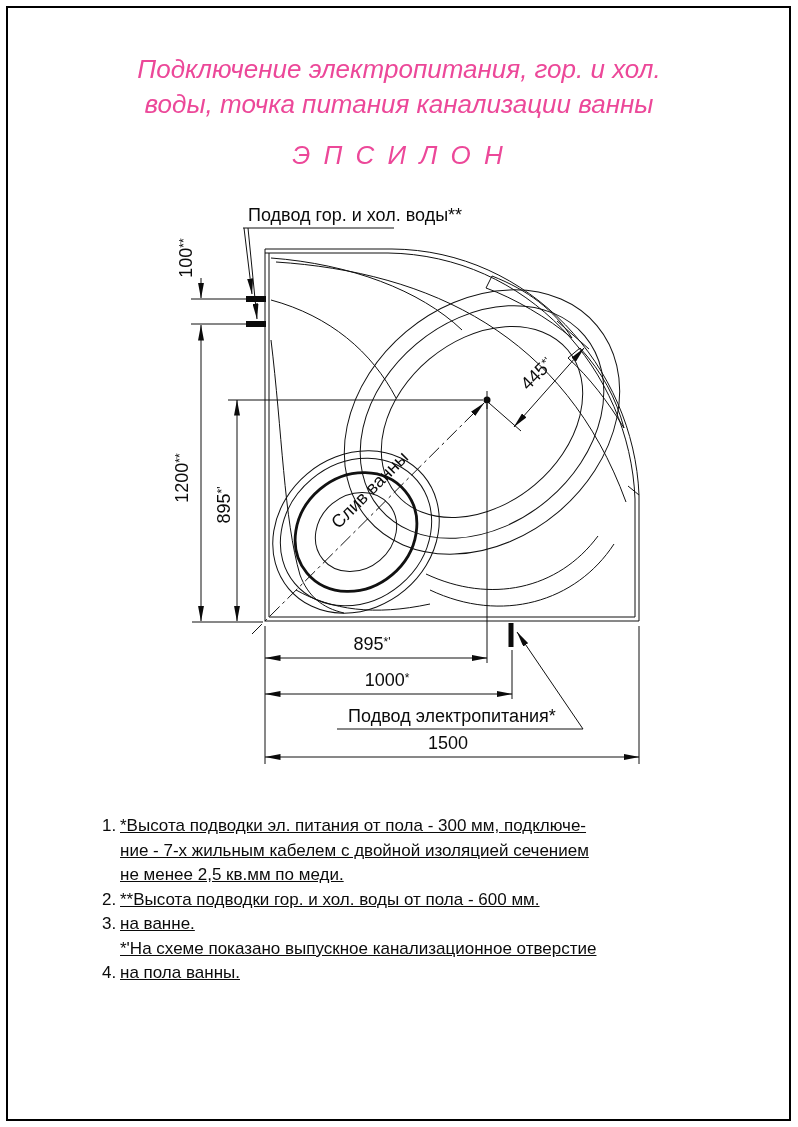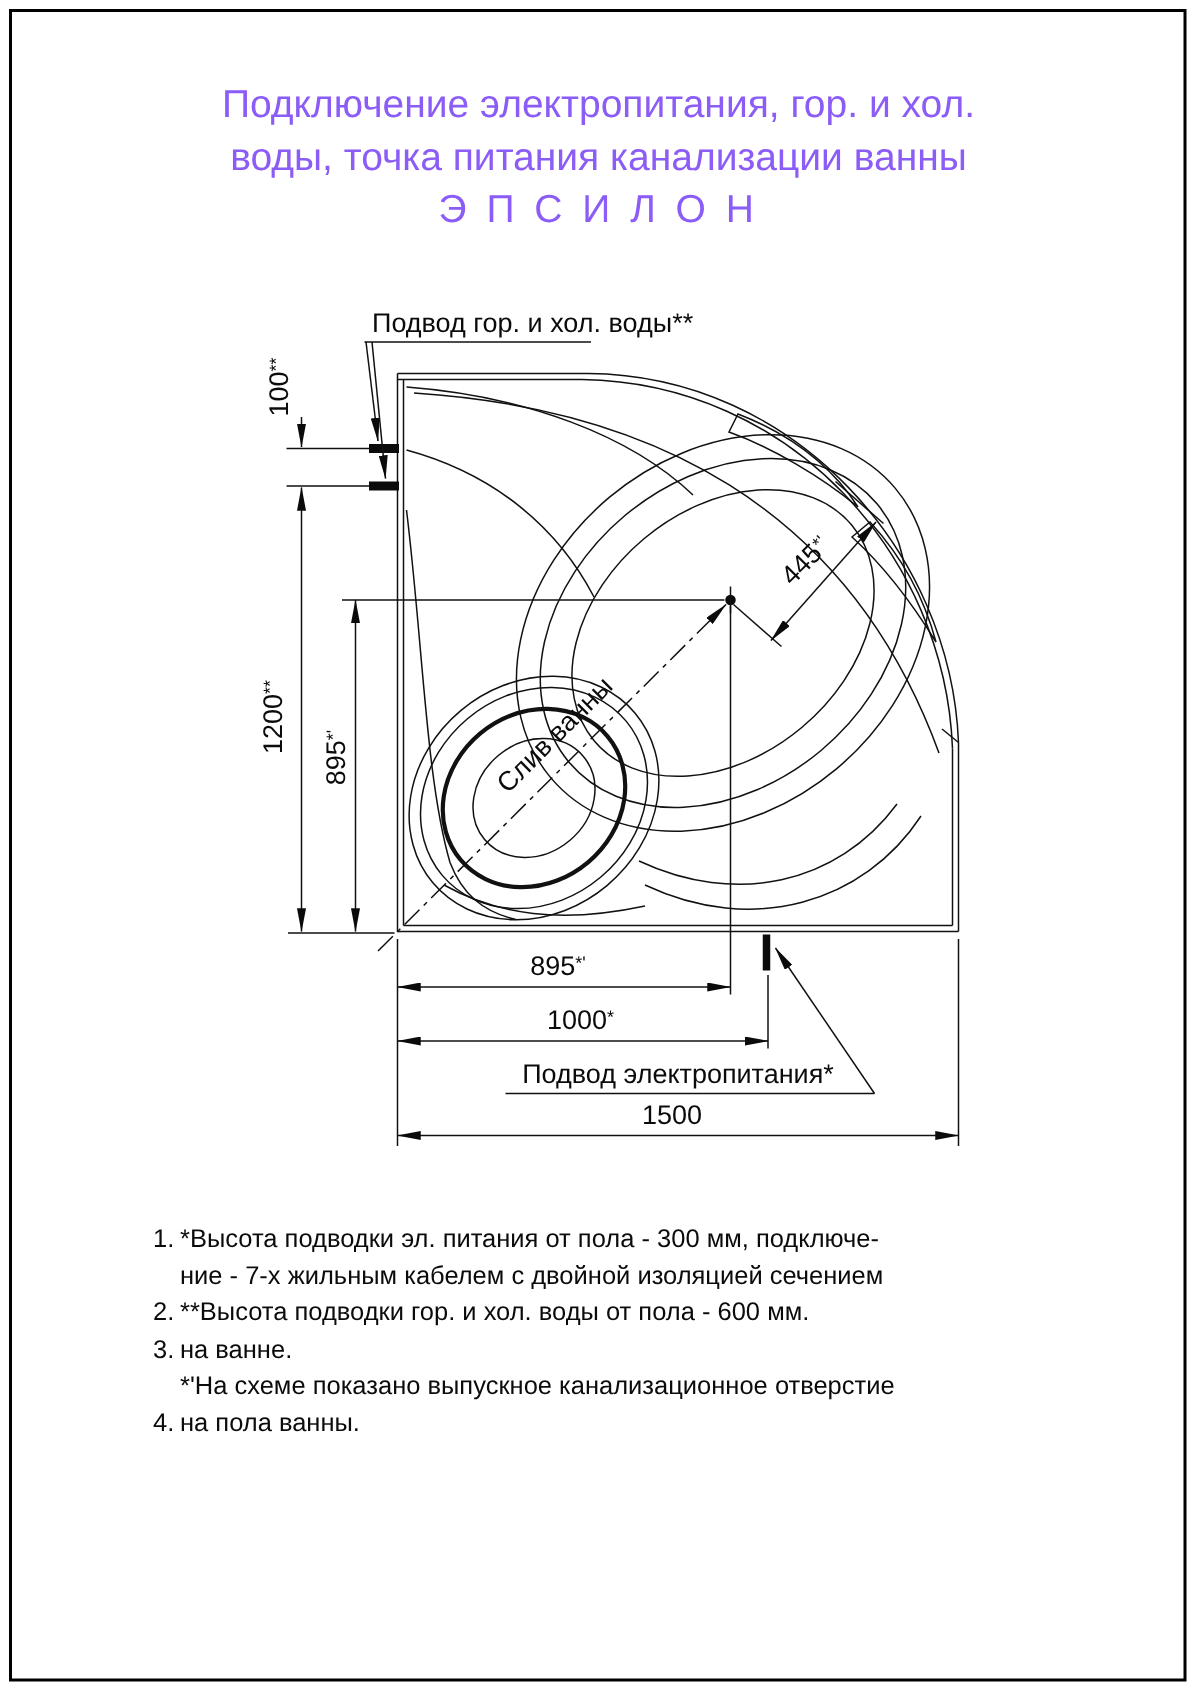--- a/index.html
+++ b/index.html
@@ -13,33 +13,34 @@
   }
   .frame{
     position:absolute;left:6px;top:6px;right:7px;bottom:6px;
     border:2px solid #000;
     pointer-events:none;
   }
   .title-block{
     position:absolute;left:0;top:52px;width:798px;
     text-align:center;
     font-size:26px;line-height:35px;
-    color:#8b5cf6;
+    color:#ec4899;
+    font-style:italic;
   }
   .title-model{
     letter-spacing:3px;
-    margin-top:0;
+    margin-top:16px;
   }
   .notes{
     position:absolute;left:102px;top:814px;width:610px;
     font-size:17px;line-height:24.5px;color:#0b0b0b;
   }
   .note{display:flex;}
   .note-num{width:18px;flex:none;}
-  .note-line{display:block;}
+  .note-line{display:block;text-decoration:underline;}
   svg{position:absolute;left:0;top:0;}
   svg text{
     font-family:"Liberation Sans", sans-serif;
     font-size:18px;
     fill:#0b0b0b;
     stroke:none;
   }
   svg .sup{font-size:12px;}
 </style>
 </head>
@@ -155,20 +156,21 @@
 
     <text x="448" y="749" text-anchor="middle"><tspan>1500</tspan><tspan class="sup" dy="-4"></tspan></text>
   </svg>
 
   <div class="notes">
     <div class="note">
       <span class="note-num">1.</span>
       <span class="note-body">
         <span class="note-line">*Высота подводки эл. питания от пола - 300 мм, подключе-</span>
         <span class="note-line">ние - 7-х жильным кабелем с двойной изоляцией сечением</span>
+        <span class="note-line">не менее 2,5 кв.мм по меди.</span>
       </span>
     </div>
     <div class="note">
       <span class="note-num">2.</span>
       <span class="note-body">
         <span class="note-line">**Высота подводки гор. и хол. воды от пола - 600 мм.</span>
       </span>
     </div>
     <div class="note">
       <span class="note-num">3.</span>

